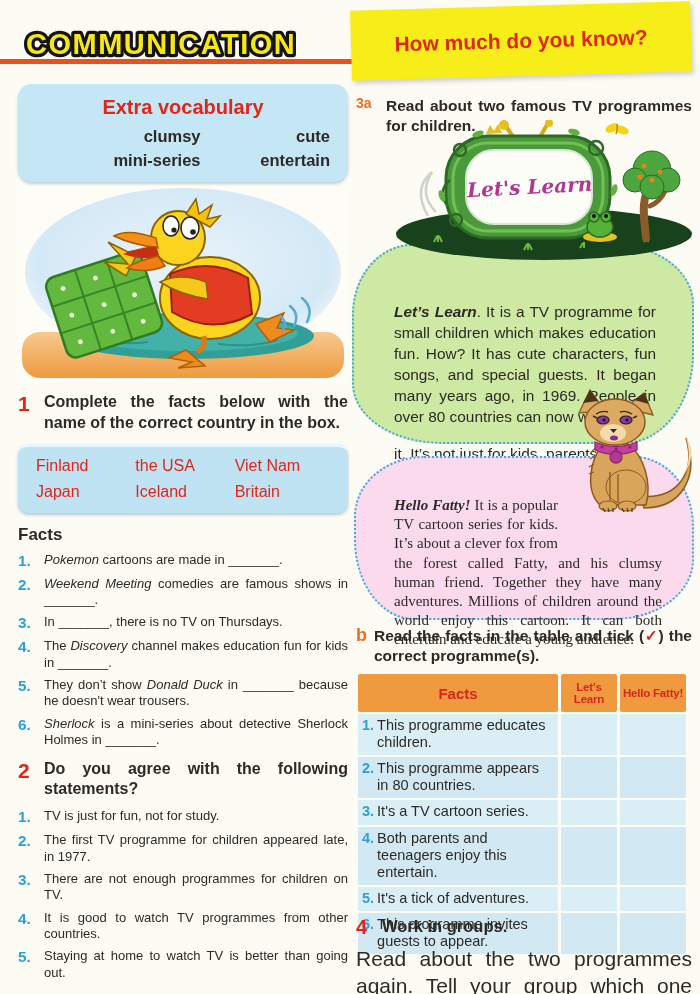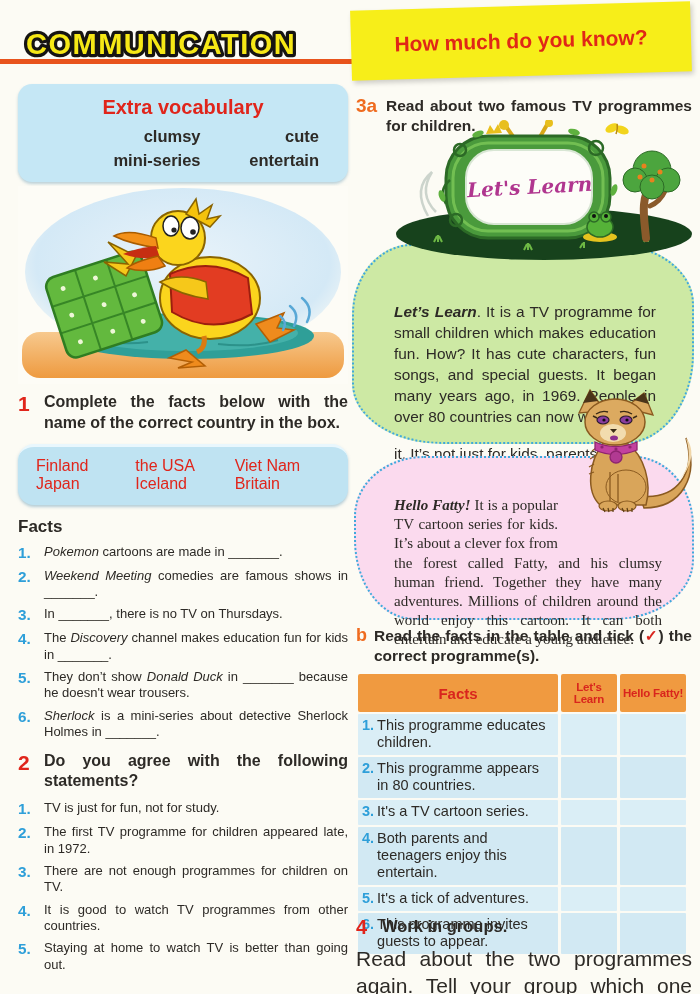--- a/index.html
+++ b/index.html
@@ -7,33 +7,33 @@
   .page{position:absolute;inset:0;}
   
   .comm-title-svg{position:absolute;left:22px;top:20px;}
   .orange-line{position:absolute;left:0;top:59px;width:368px;height:5px;background:#e8531c;border-radius:0 3px 3px 0;}
   .banner{position:absolute;left:351px;top:6px;width:340px;height:70px;background:#f7ee19;transform:rotate(-1.6deg);display:flex;align-items:center;justify-content:center;box-shadow:2px 3px 5px rgba(0,0,0,.18);}
   .banner span{color:#e02717;font-weight:bold;font-size:21px;}
   
   .col-left{position:absolute;left:18px;top:84px;width:330px;}
   .col-right{position:absolute;left:356px;top:96px;width:336px;height:898px;}
   
-  .vocab-box{background:#c5e7f5;border-radius:14px;padding:8px 11px 12px;box-shadow:0 2px 3px rgba(110,160,185,.45);}
+  .vocab-box{background:#c5e7f5;border-radius:14px;padding:8px 0 12px;box-shadow:0 2px 3px rgba(110,160,185,.45);}
   .vocab-title{text-align:center;color:#e0251b;font-weight:bold;font-size:20px;margin:4px 0 8px;}
   .vocab-grid{display:grid;grid-template-columns:1fr 1fr;row-gap:5px;padding:0 18px 0 53px;font-weight:bold;font-size:16.5px;text-align:right;}
   
   .duck-wrap{margin-top:4px;height:198px;}
   
   .ex-head{display:flex;margin-top:8px;}
   .ex-num{color:#e0251b;font-weight:800;font-size:21px;width:26px;flex:none;line-height:1.1;}
-  .ex-num.orange{color:#ef6b1f;font-size:19px;width:30px;}
+  .ex-num.orange{color:#ef6b1f;font-size:14px;width:30px;}
   .ex-num.small-b{color:#ef6b1f;font-size:18px;width:18px;}
   .ex-text{font-weight:bold;font-size:16px;line-height:1.3;text-align:justify;}
   
-  .country-box{margin-top:10px;background:#bfe3f2;border-radius:16px;border-top:3px solid #e9f7fd;padding:10px 14px 12px 18px;display:grid;grid-template-columns:1fr 1fr 1fr;box-shadow:0 2px 3px rgba(110,160,185,.5);}
+  .country-box{margin-top:10px;background:#bfe3f2;border-radius:10px;border-top:3px solid #e9f7fd;padding:10px 14px 12px 18px;display:grid;grid-template-columns:1fr 1fr 1fr;row-gap:8px;box-shadow:0 2px 3px rgba(110,160,185,.5);}
   .country-box span{color:#e0251b;font-size:16px;}
   .facts-title{font-weight:bold;font-size:17px;margin:12px 0 7px;}
   
   .nlist{margin:0;padding:0;list-style:none;}
   .nlist li{display:flex;margin-bottom:6px;}
   .li-num{width:26px;flex:none;color:#2e9fd9;font-weight:bold;font-size:15.3px;}
   .li-text{font-size:13px;line-height:1.26;text-align:justify;}
   .li-text em{font-style:italic;}
   
   .ex3a-head{position:absolute;top:0;left:0;right:0;display:flex;}
@@ -190,21 +190,21 @@
       <span class="ex-num">2</span>
       <span class="ex-text">Do you agree with the following statements?</span>
     </div>
     <ul class="nlist" style="margin-top:8px;">
       <li>
         <span class="li-num">1.</span>
         <span class="li-text">TV is just for fun, not for study.</span>
       </li>
       <li>
         <span class="li-num">2.</span>
-        <span class="li-text">The first TV programme for children appeared late, in 1972.</span>
+        <span class="li-text">The first TV programme for children appeared late, in 1977.</span>
       </li>
       <li>
         <span class="li-num">3.</span>
         <span class="li-text">There are not enough programmes for children on TV.</span>
       </li>
       <li>
         <span class="li-num">4.</span>
         <span class="li-text">It is good to watch TV programmes from other countries.</span>
       </li>
       <li>

